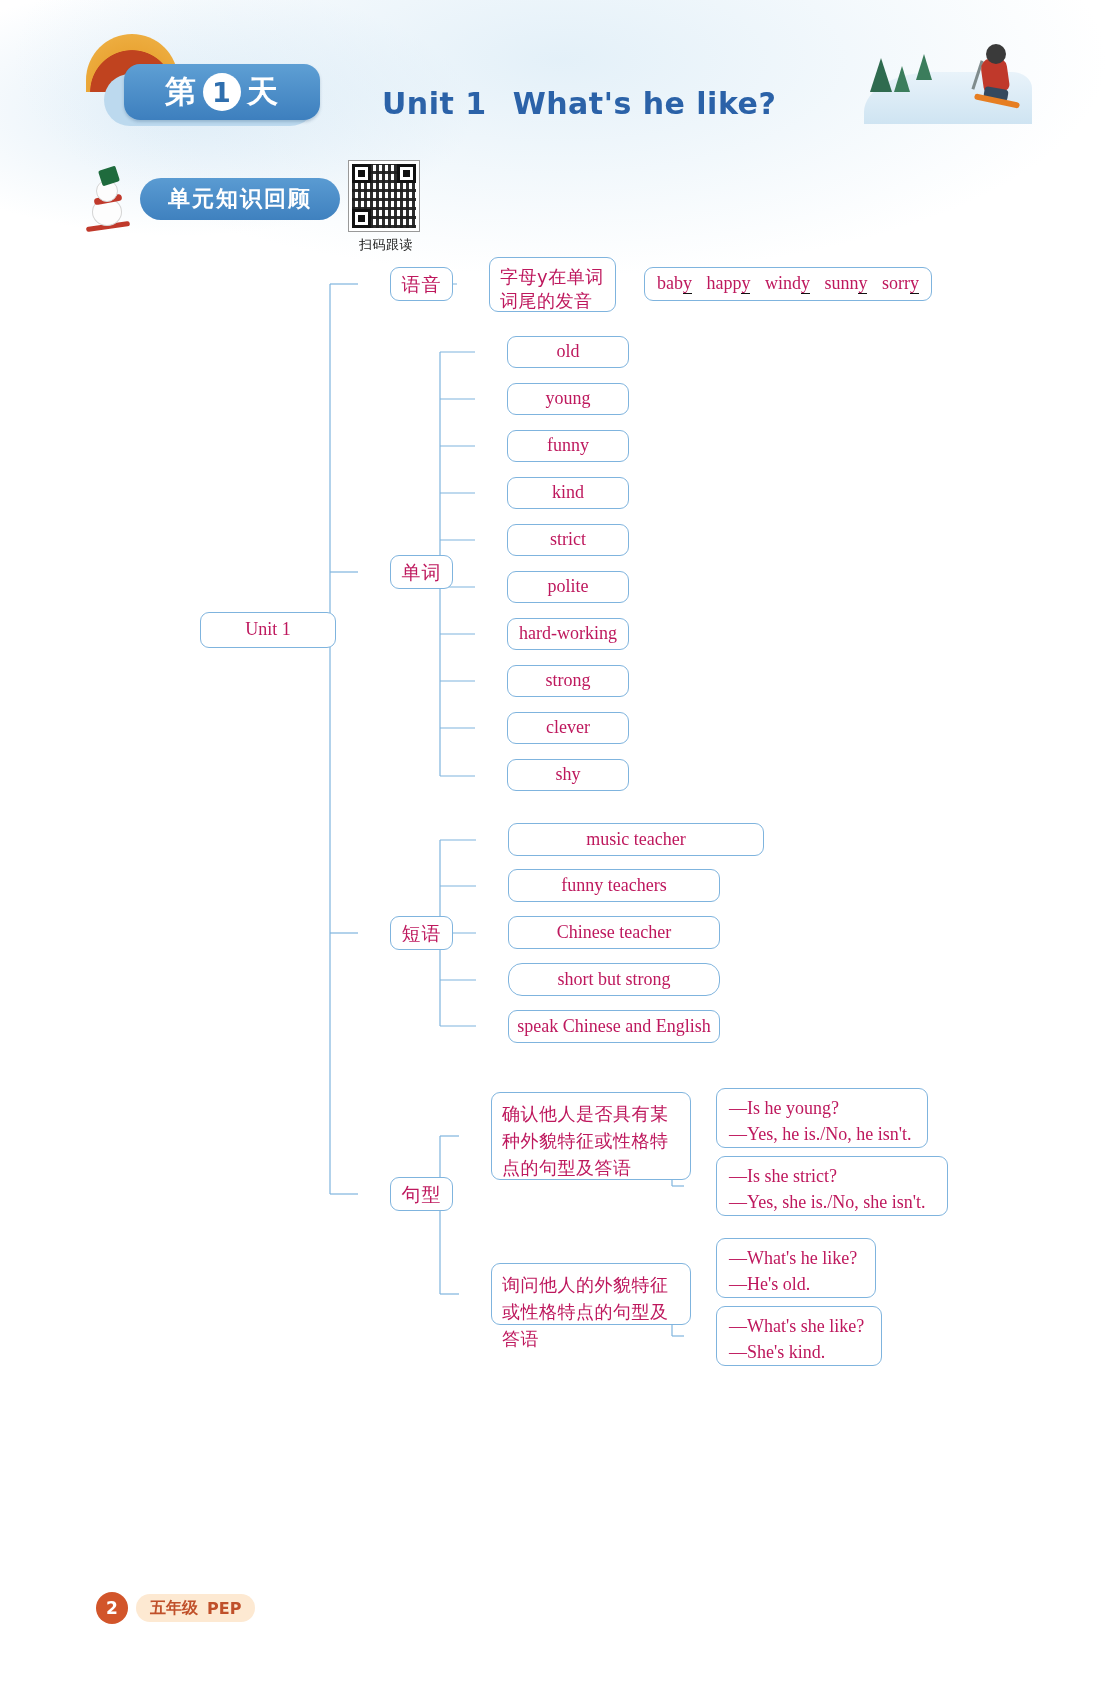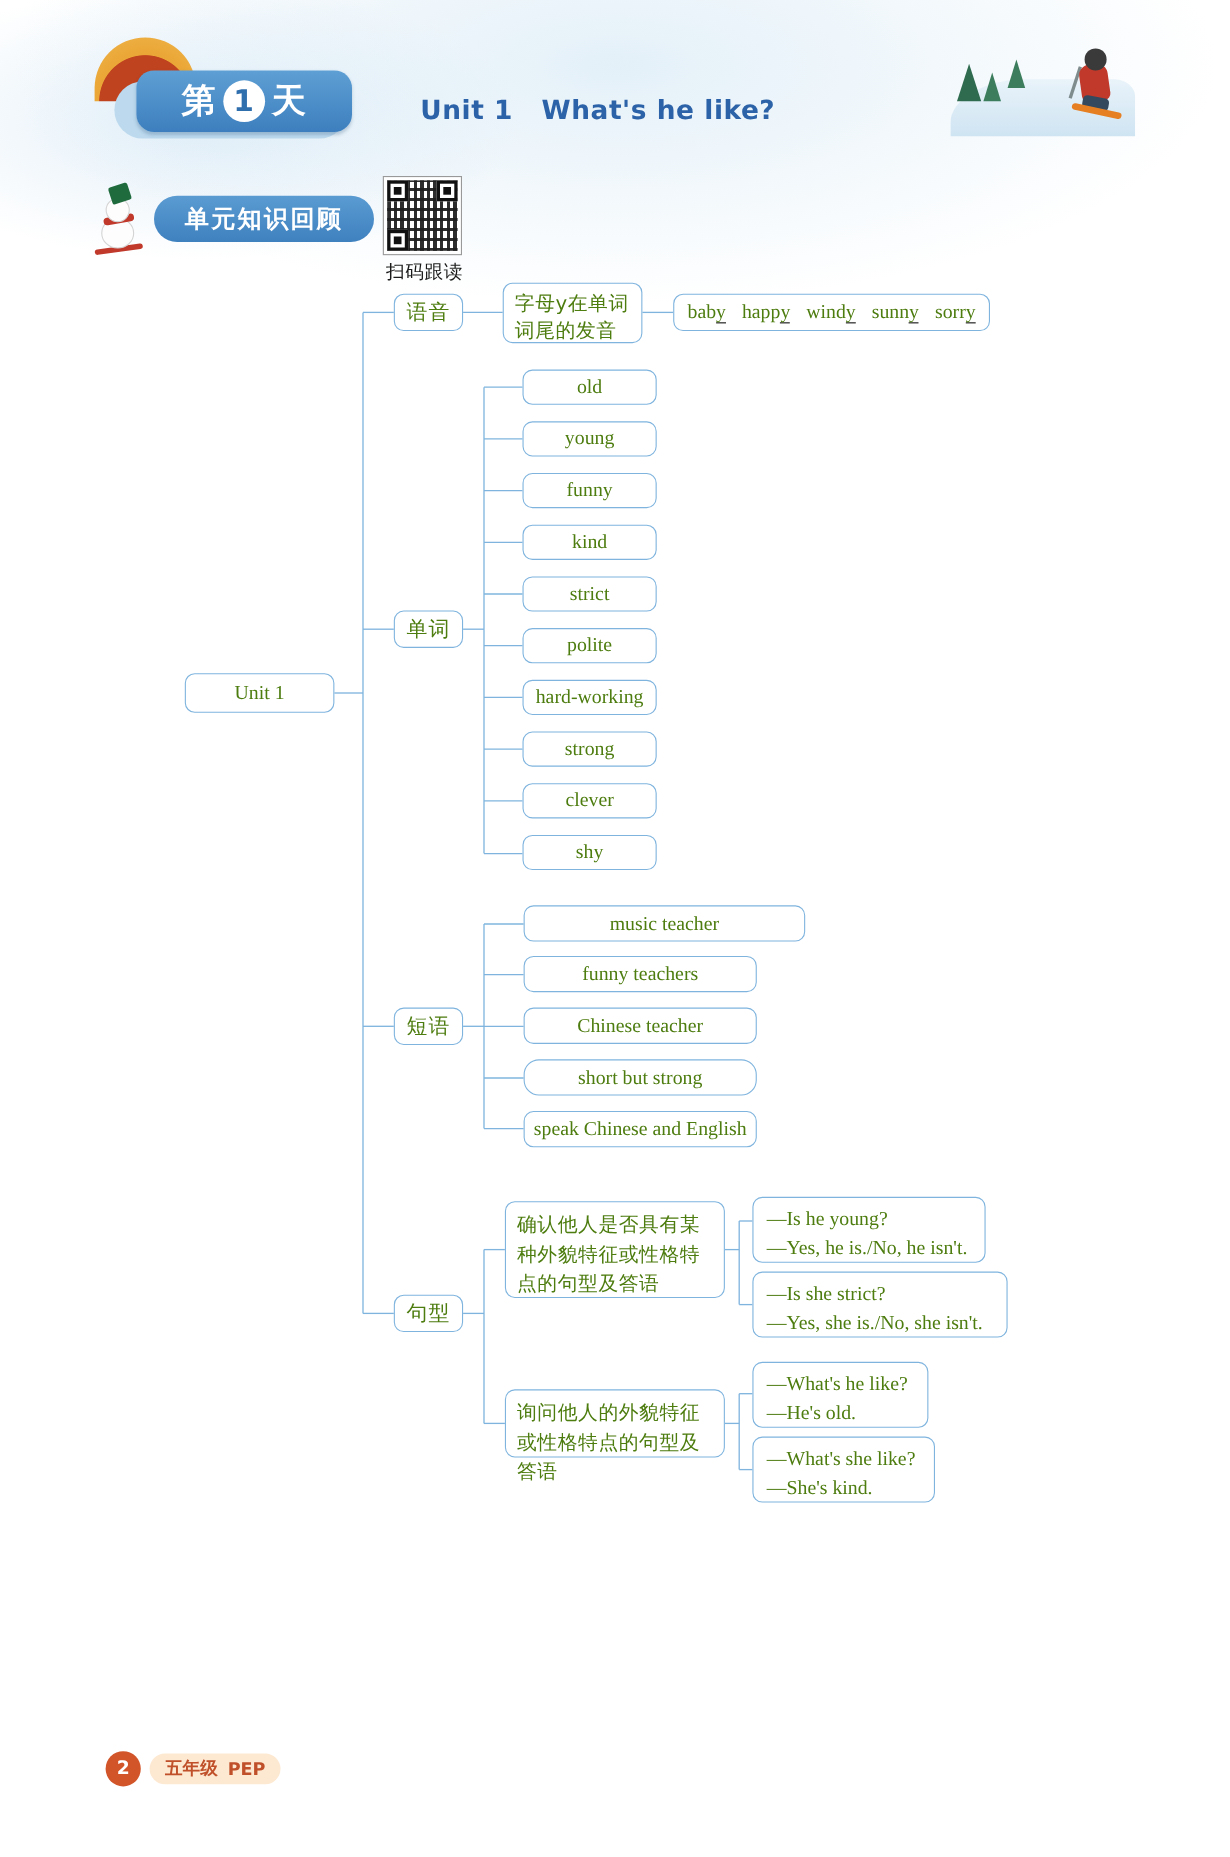--- a/index.html
+++ b/index.html
@@ -45,21 +45,21 @@
     box-shadow: 0 2px 3px rgba(40,80,120,.25);
   }
   .day-num {
     display:inline-flex; align-items:center; justify-content:center;
     width:38px; height:38px; border-radius:50%;
     background:#fff; color:#2f6fae; font-size:27px; line-height:1;
   }
   .unit-title {
     position:absolute; left:382px; top:86px;
     font-family:"DejaVu Sans", sans-serif;
-    font-weight:bold; font-size:24px; color:#2b62a8;
+    font-weight:bold; font-size:30px; color:#2b62a8;
     letter-spacing:.5px; white-space:nowrap;text-align:right;
   }
   .unit-title .gap { display:inline-block; width:26px; }
 
   
   .ski-art {
     position:absolute; right:86px; top:28px; width:168px; height:96px;
     overflow:hidden;
   }
   .ski-snow {
@@ -114,38 +114,39 @@
     background-blend-mode: multiply;
     opacity:.88;
   }
   .qr-eye { position:absolute; width:19px; height:19px; border:3px solid #111; background:#fff; }
   .qr-eye::after { content:""; position:absolute; inset:3px; background:#111; }
   .qr-eye.tl { left:3px; top:3px; }
   .qr-eye.tr { right:3px; top:3px; }
   .qr-eye.bl { left:3px; bottom:3px; }
   .qr-label {
     margin-top:4px; text-align:center;
-    font-family:"DejaVu Sans", sans-serif; font-size:17px; color:#1a1a1a;
+    font-family:"DejaVu Sans", sans-serif; font-size:13px; color:#1a1a1a;
     letter-spacing:.5px;
   }
 
   
   .map { position:absolute; left:0; top:0; width:1118px; height:1688px; }
   .node {
     position:absolute;
     border:1px solid #7fb4de;
     border-radius:9px;
     background:#fff;
     display:flex; align-items:center; justify-content:center;
     text-align:center;
-    color:#4d7c0f;
+    color:#be185d;
     font-family:"Liberation Serif", serif;
     font-size:18px;
     line-height:1.42;
     padding:3px 8px;
+    margin-left:32px;
   }
   .node.cn { font-family:"DejaVu Sans", sans-serif; font-size:19px; letter-spacing:1px; }
   .node.cn-multi {
     font-family:"DejaVu Sans", sans-serif; font-size:18px;
     display:block; text-align:left; padding:7px 10px; letter-spacing:.5px;
   }
   .node.qa {
     display:block; text-align:left; padding:7px 12px; font-size:18px;
   }
   .node.qa div { white-space:nowrap; }

